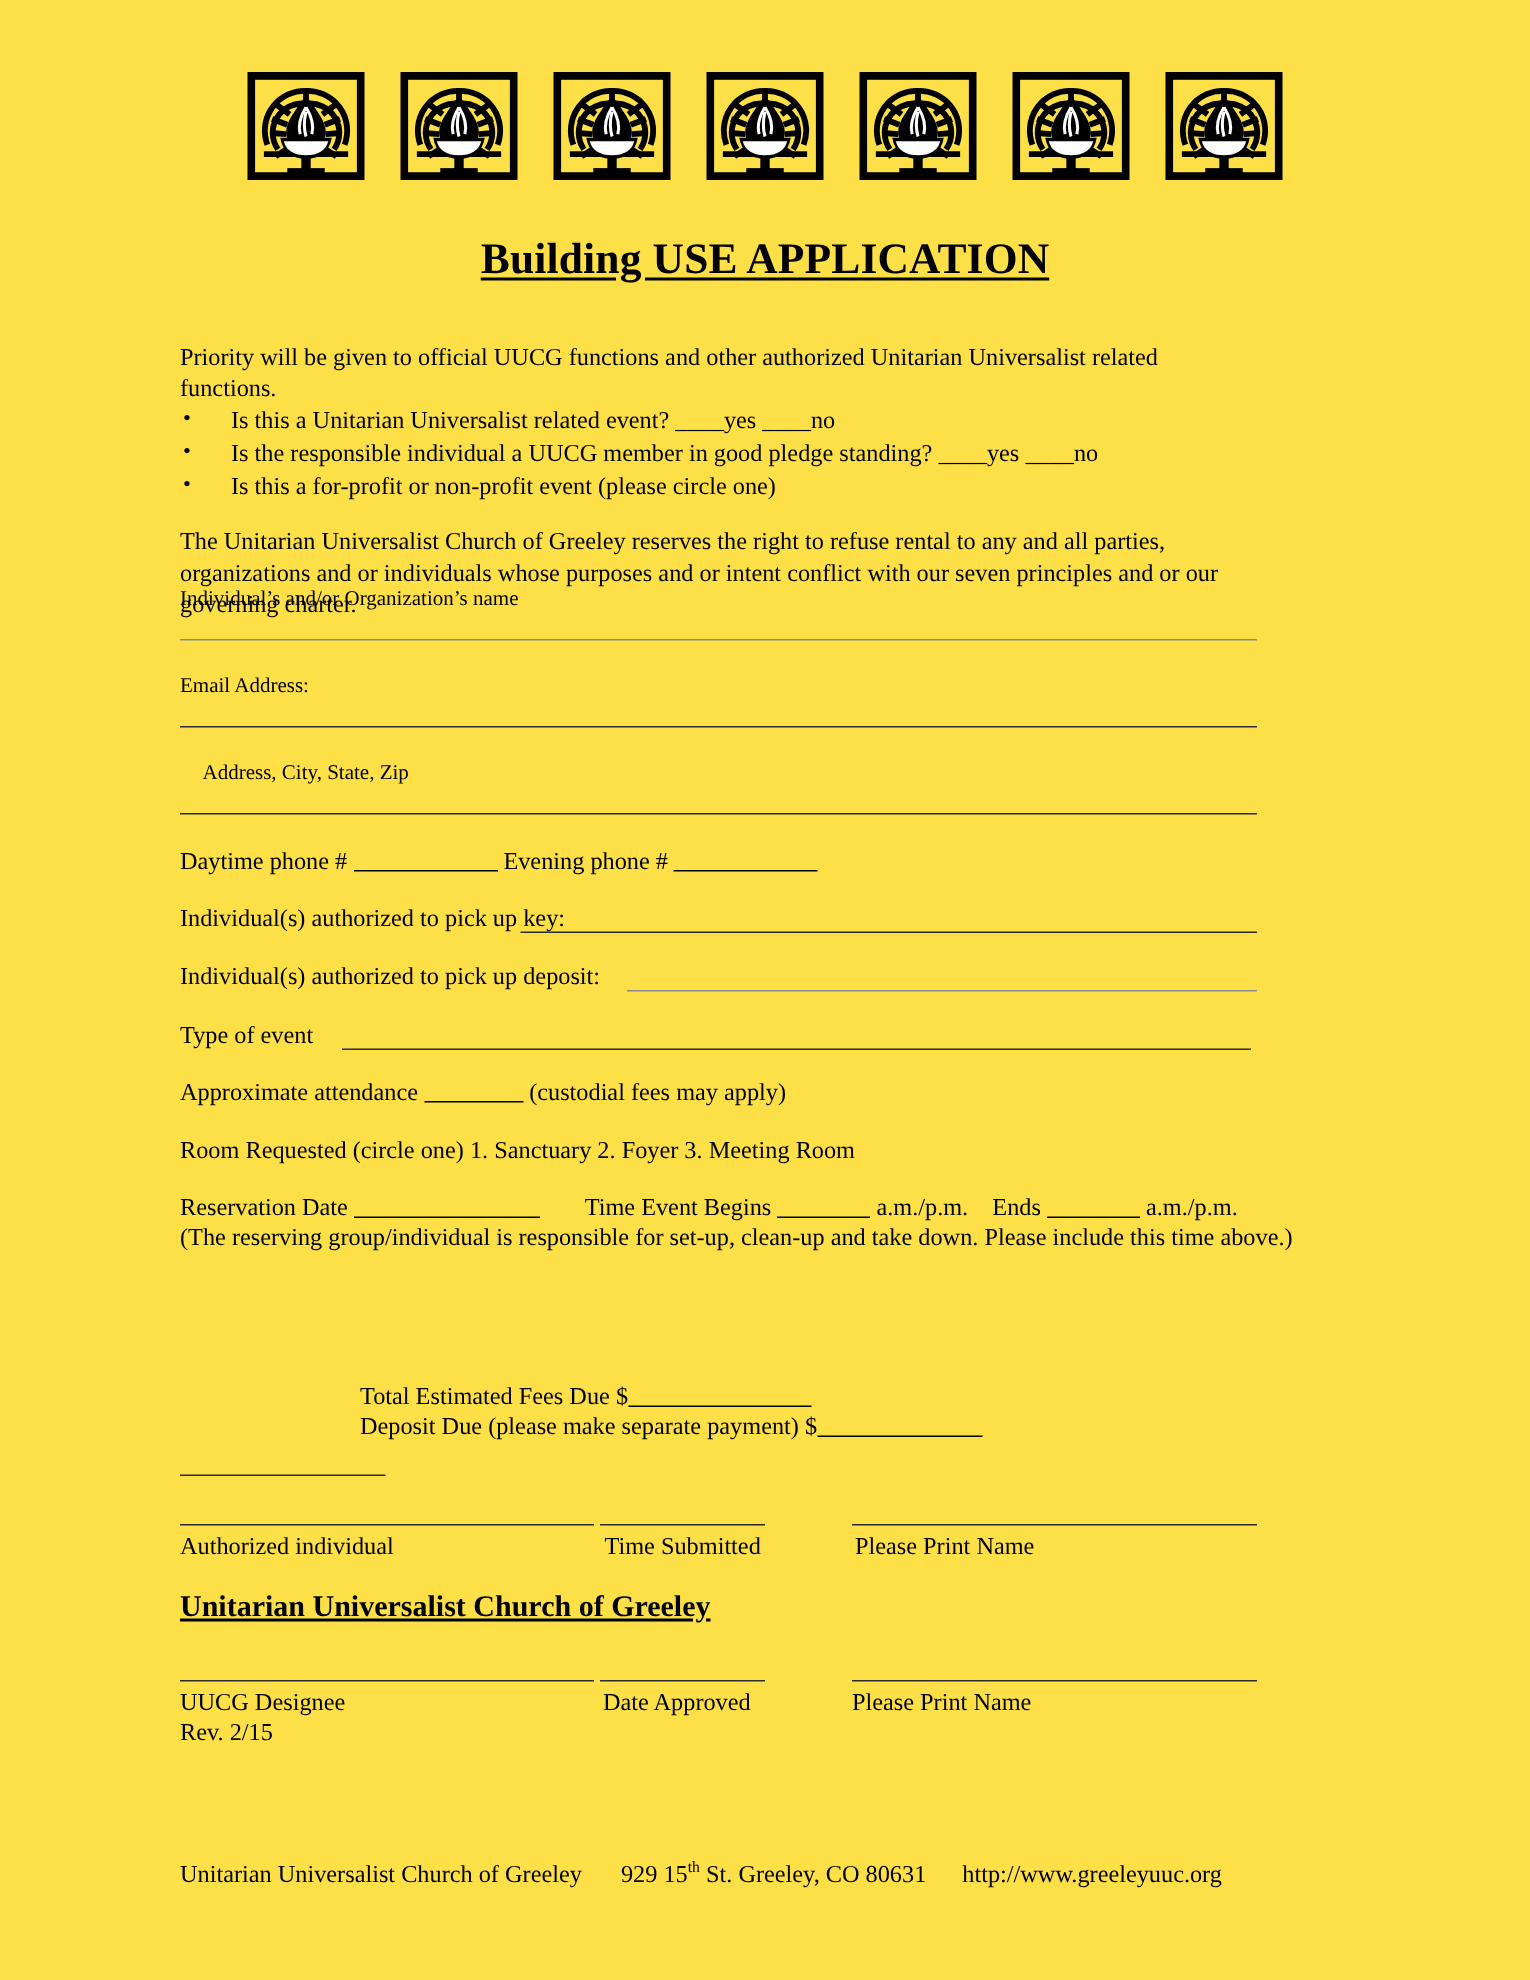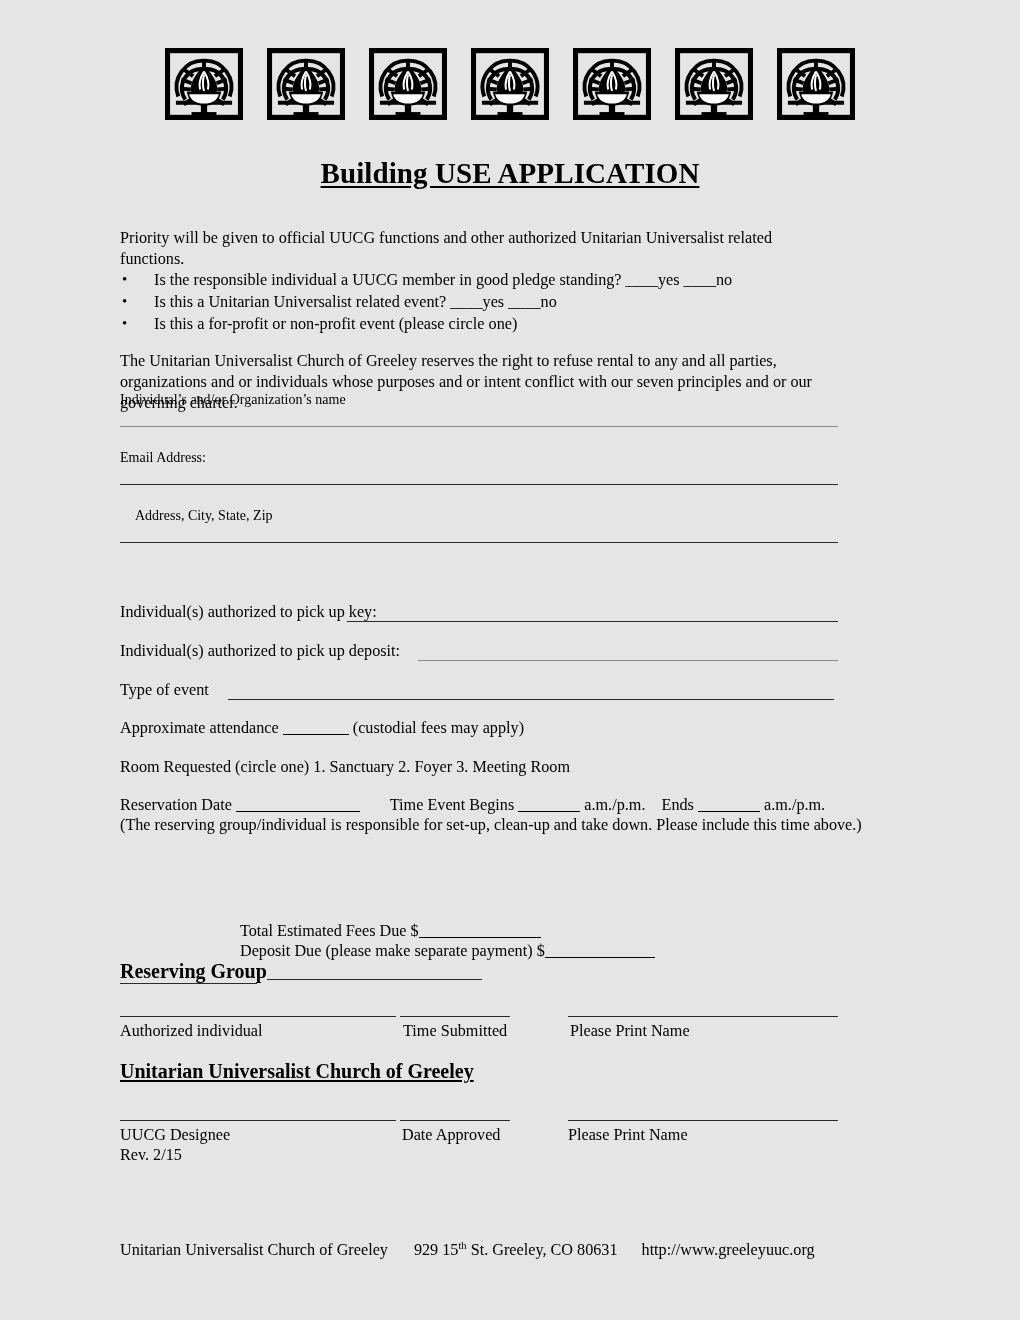--- a/index.html
+++ b/index.html
@@ -9,21 +9,21 @@
     background: #ffffff;
   }
   body {
     font-family: "Liberation Serif", "DejaVu Serif", serif;
     color: #000000;
   }
   .page {
     position: relative;
     width: 1020px;
     height: 1320px;
-    background: #e5e5e5;
+    background: #fde047;
     overflow: hidden;
   }
 
   
   .chalice-band {
     position: absolute;
     left: 0;
     top: 48px;
     width: 1020px;
     height: 82px;
@@ -354,36 +354,42 @@
           <rect x="34" y="82" width="32" height="6" fill="#000"></rect>
         </svg>
       </span>
     </div>
 
   <div class="doc-title"><span class="u">Building USE APPLICATION</span></div>
 
   <div class="body-wrap">
     <p class="para">Priority will be given to official UUCG functions and other authorized Unitarian Universalist related functions.</p>
     <ul class="bullets">
+      <li>Is this a Unitarian Universalist related event? ____yes ____no</li>
       <li>Is the responsible individual a UUCG member in good pledge standing?  ____yes ____no</li>
-      <li>Is this a Unitarian Universalist related event? ____yes ____no</li>
       <li>Is this a for-profit or non-profit event (please circle one)</li>
     </ul>
     <p class="para gap-before">The Unitarian Universalist Church of Greeley reserves the right to refuse rental to any and all parties, organizations and or individuals whose purposes and or intent conflict with our seven principles and or our governing charter.</p>
   </div>
 
   <div class="lbl" style="left:120px; top:391px;">Individual’s and/or Organization’s name</div>
   <div class="rule light" style="left:120px; top:426px; width:718px;"></div>
 
   <div class="lbl" style="left:120px; top:449px;">Email Address:</div>
   <div class="rule" style="left:120px; top:484px; width:718px;"></div>
 
   <div class="lbl" style="left:135px; top:507px;">Address, City, State, Zip</div>
   <div class="rule" style="left:120px; top:542px; width:718px;"></div>
 
+  <div class="row" style="left:120px; top:564px;">
+    <span>Daytime phone #</span>
+    <span class="blank-inline" style="width:96px;"></span>
+    <span>Evening phone #</span>
+    <span class="blank-inline" style="width:96px;"></span>
+  </div>
 
   <div class="row" style="left:120px; top:602px;">Individual(s) authorized to pick up key:</div>
   <div class="rule" style="left:347px; top:621px; width:491px;"></div>
 
   <div class="row" style="left:120px; top:641px;">Individual(s) authorized to pick up deposit:</div>
   <div class="rule light" style="left:418px; top:660px; width:420px;"></div>
 
   <div class="row" style="left:120px; top:680px;">Type of event</div>
   <div class="rule" style="left:228px; top:699px; width:606px;"></div>
 
@@ -410,23 +416,20 @@
   </div>
 
 
   <div class="row" style="left:240px; top:921px;">
     <span>Total Estimated Fees Due  $</span><span class="blank-inline" style="width:122px;"></span>
   </div>
   <div class="row" style="left:240px; top:941px;">
     <span>Deposit Due (please make separate payment)  $</span><span class="blank-inline" style="width:110px;"></span>
   </div>
 
-  <div class="heading-ul" style="left:120px; top:960px;">
-    <span>Reserving Group</span><span class="blank-inline" style="width:215px; border-bottom-color:#2b2b2b;"></span>
-  </div>
   <div class="rule" style="left:120px; top:983px; width:137px;"></div>
 
   <div class="rule" style="left:120px; top:1016px; width:276px;"></div>
   <div class="rule" style="left:400px; top:1016px; width:110px;"></div>
   <div class="rule" style="left:568px; top:1016px; width:270px;"></div>
 
   <div class="sig-label" style="left:120px; top:1022px;">Authorized individual</div>
   <div class="sig-label" style="left:403px; top:1022px;">Time Submitted</div>
   <div class="sig-label" style="left:570px; top:1022px;">Please Print Name</div>
 

